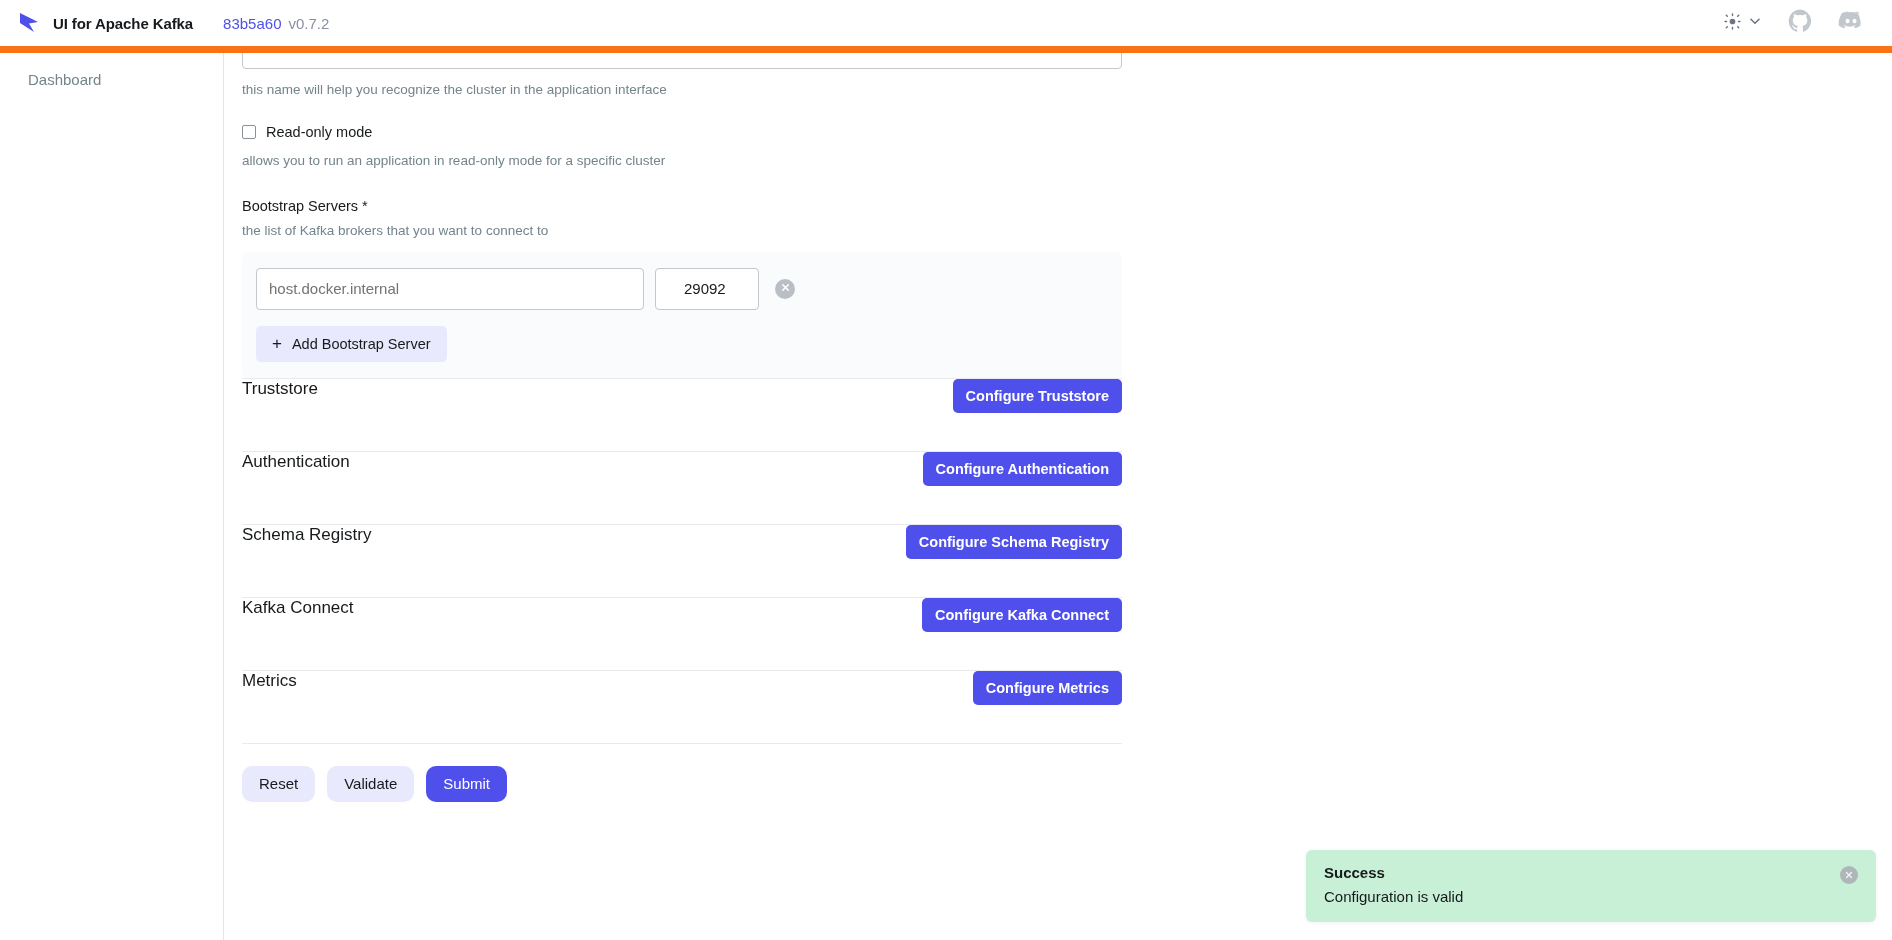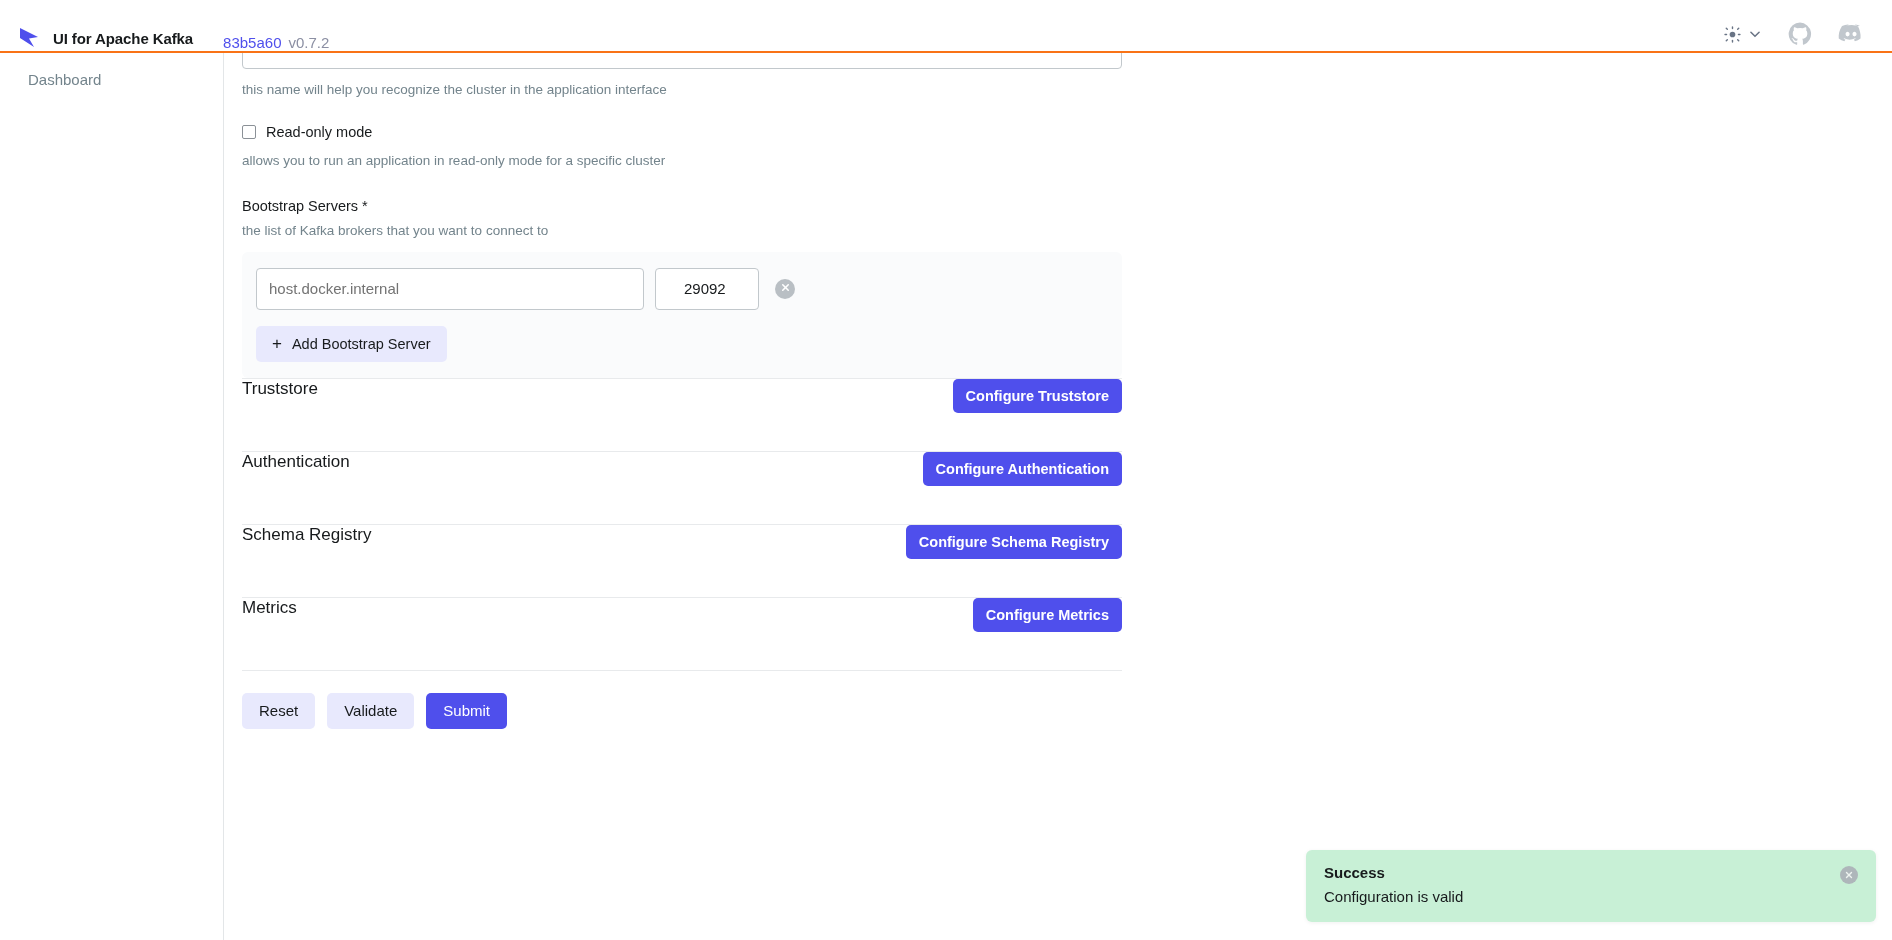--- a/index.html
+++ b/index.html
@@ -11,23 +11,23 @@
     background: #ffffff;
     font-family: "Liberation Sans", sans-serif;
     color: #171a1c;
   }
 
   
   .header {
     height: 53px;
     width: 100%;
     background: #ffffff;
-    border-bottom: 2px solid #f97316;
-    display: flex;
-    align-items: flex-end;
+    border-bottom: 7px solid #f97316;
+    display: flex;
+    align-items: center;
     padding: 0 28px 0 16px;
     position: relative;
     z-index: 30;
   }
   .brand {
     display: flex;
     align-items: center;
     gap: 11px;
     text-decoration: none;
   }
@@ -264,21 +264,21 @@
     width: 880px;
     border-top: 1px solid #e8eaec;
     padding-top: 22px;
     display: flex;
     gap: 12px;
   }
   .btn-action {
     height: 36px;
     padding: 0 17px;
     border: none;
-    border-radius: 5px;
+    border-radius: 10px;
     font-size: 15px;
     font-family: "Liberation Sans", sans-serif;
     cursor: pointer;
     background: #e8e9fd;
     color: #171a1c;
   }
   .btn-action.primary {
     background: #4f4fec;
     color: #ffffff;
   }
@@ -431,20 +431,24 @@
       <div class="section-row">
         <span class="section-title">Authentication</span>
         <button class="btn-primary">Configure Authentication</button>
       </div>
 
       <div class="section-row">
         <span class="section-title">Schema Registry</span>
         <button class="btn-primary">Configure Schema Registry</button>
       </div>
 
+      <div class="section-row">
+        <span class="section-title">Kafka Connect</span>
+        <button class="btn-primary">Configure Kafka Connect</button>
+      </div>
 
 
       <div class="section-row">
         <span class="section-title">Metrics</span>
         <button class="btn-primary">Configure Metrics</button>
       </div>
 
       <div class="actions">
         <button class="btn-action">Reset</button>
         <button class="btn-action">Validate</button>

